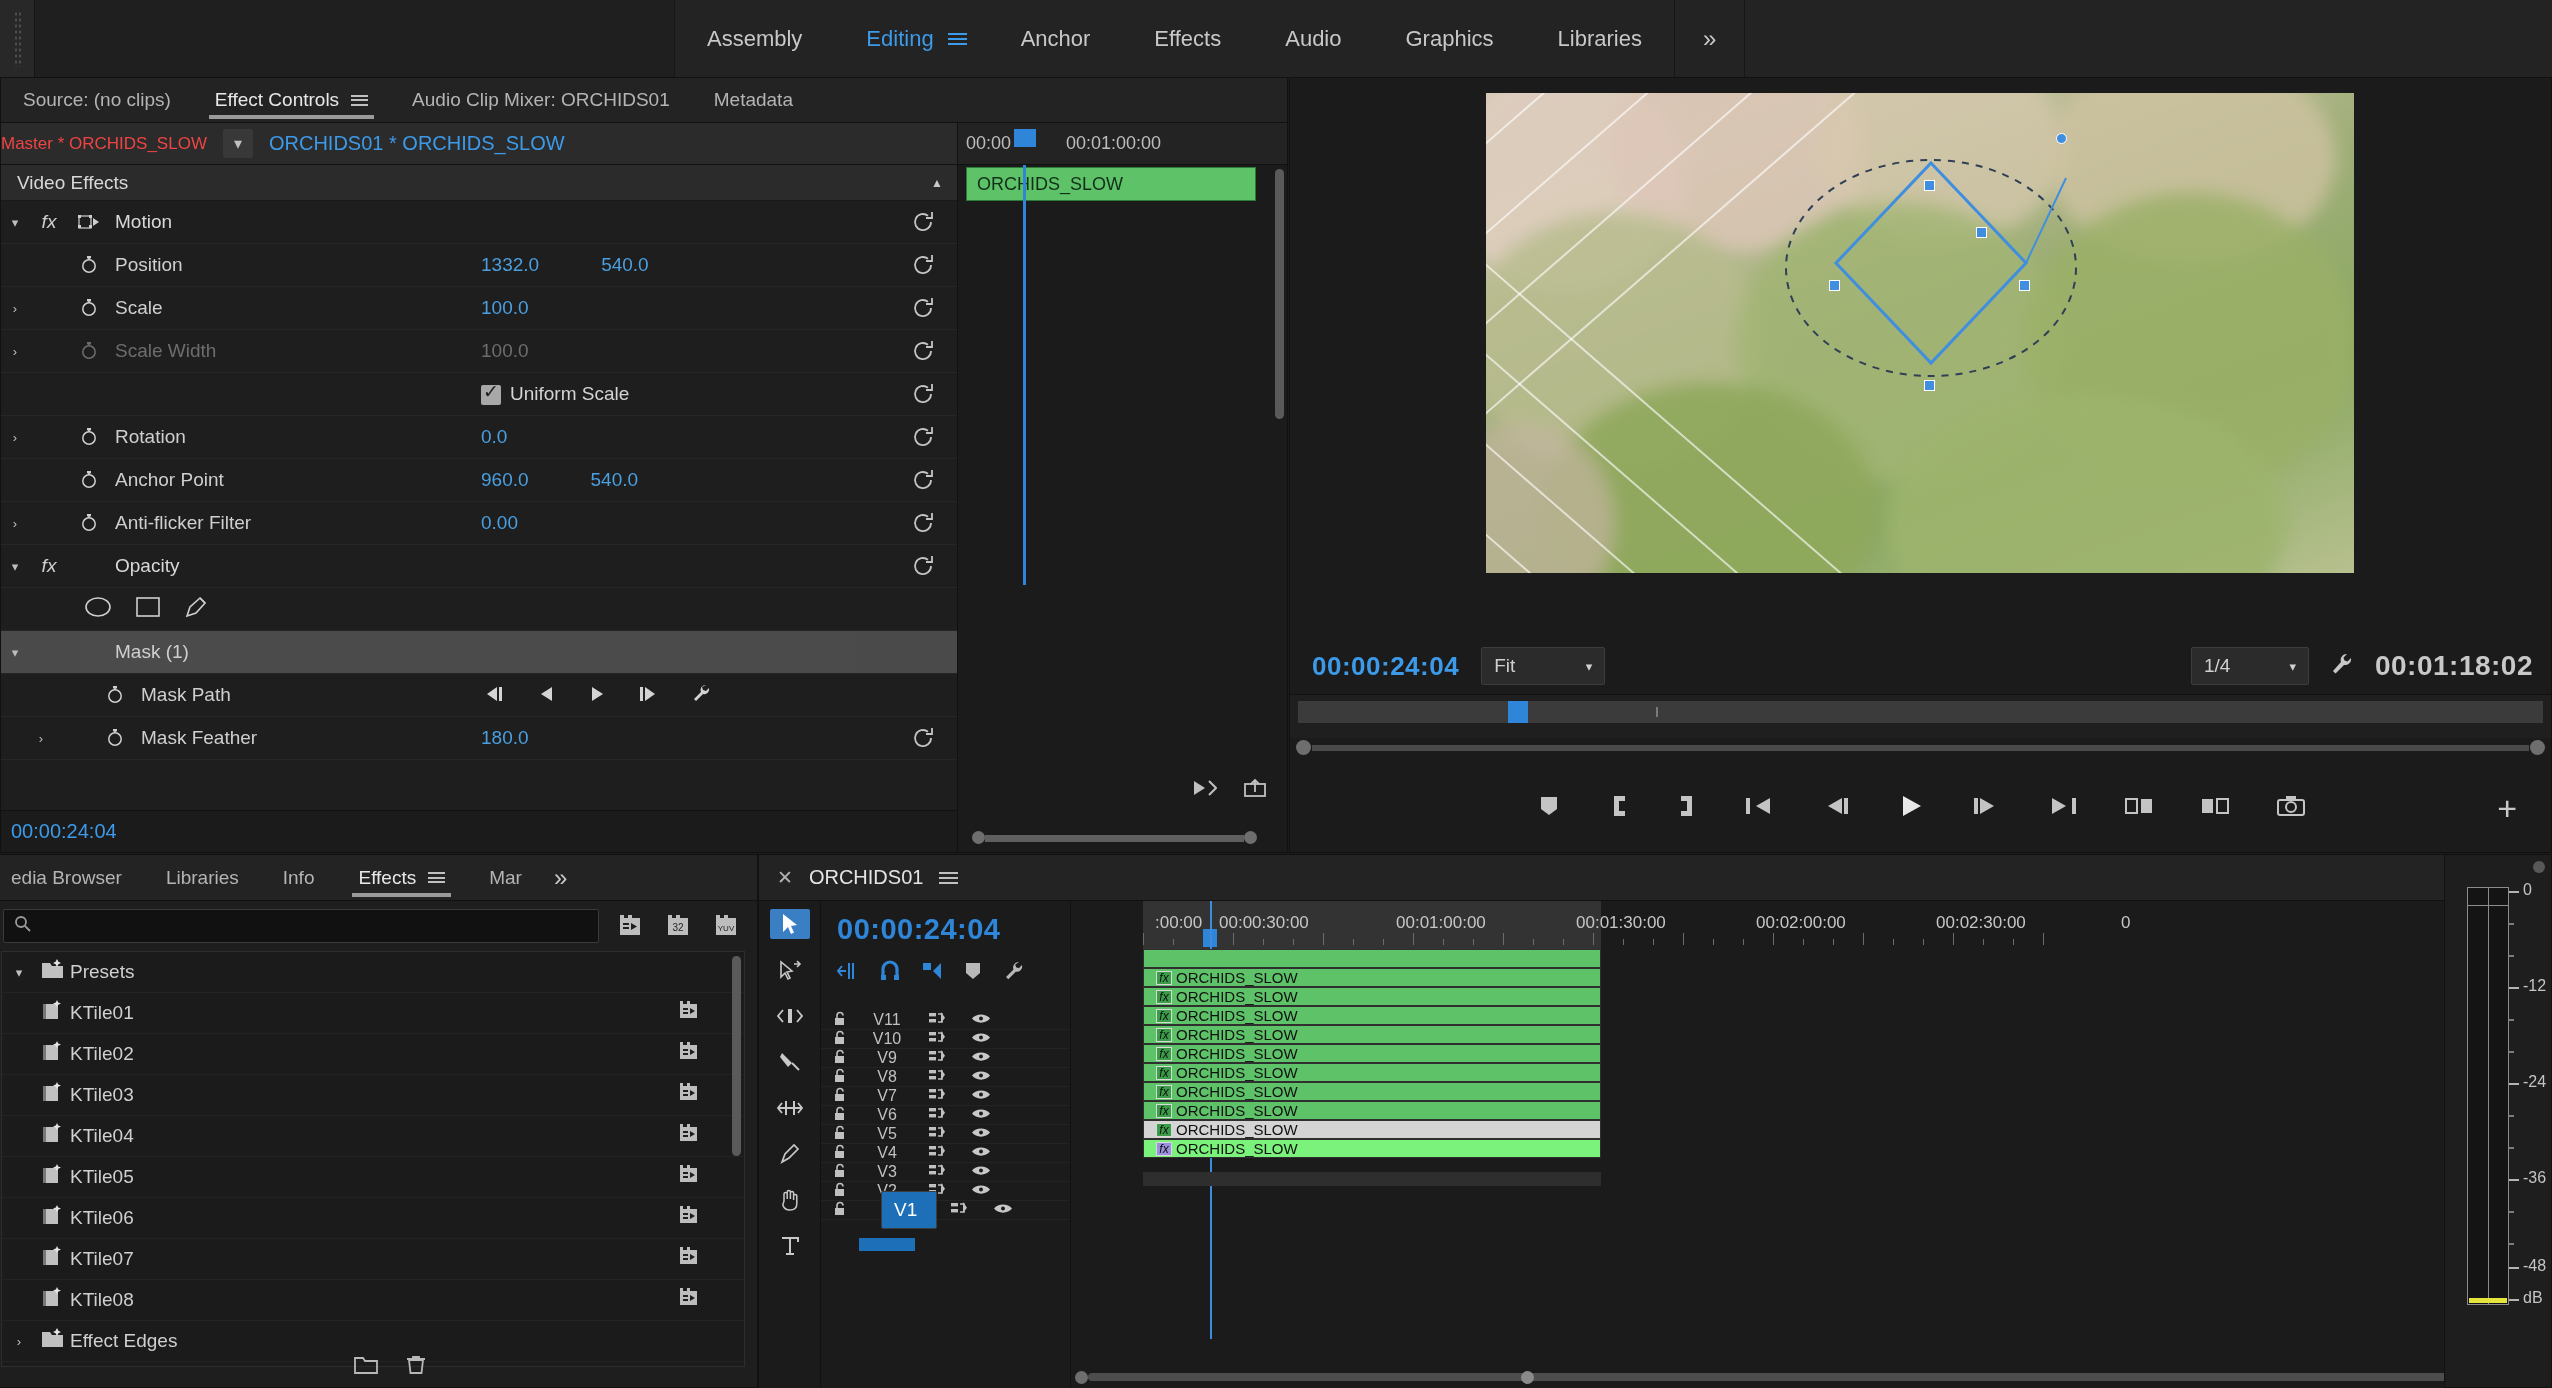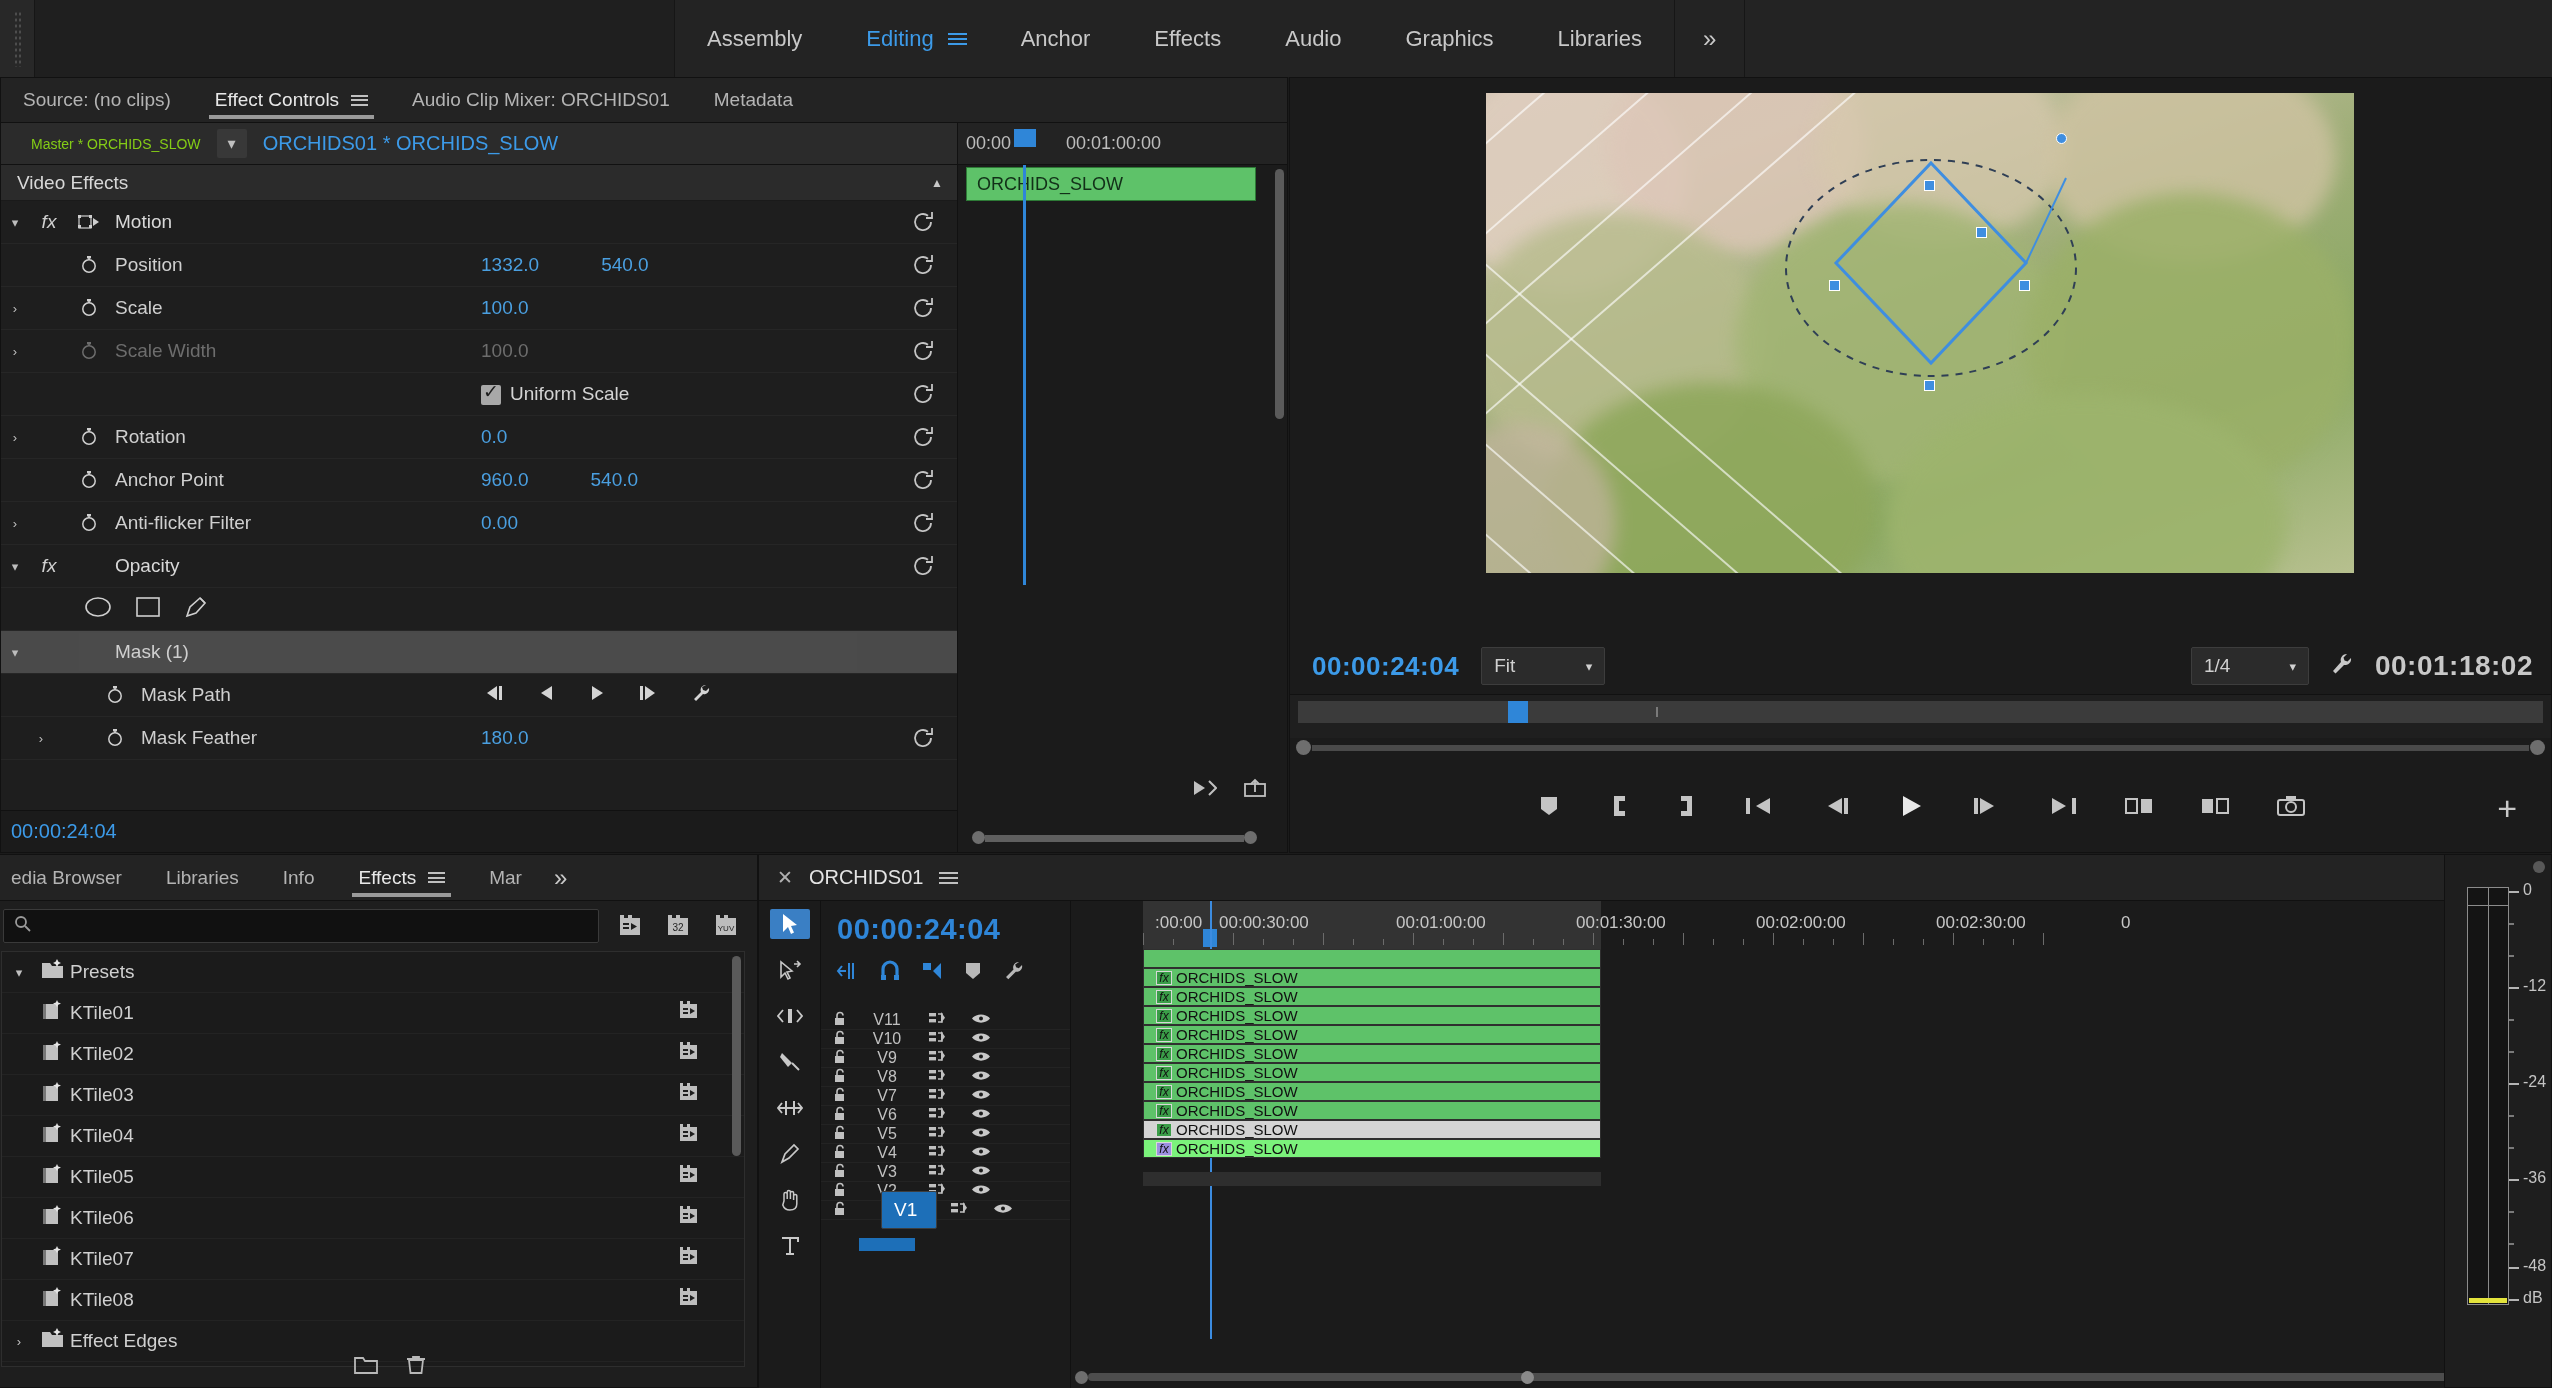--- a/index.html
+++ b/index.html
@@ -56,21 +56,21 @@
   .ptab .hamb i{ height:2px; margin:2.5px 0; }
 
   
   #effectControls{ left:0; top:77px; width:1288px; height:776px; background:#1e1e1e; }
   .ec-body{ position:relative; height:calc(100% - 45px); display:flex; }
   .ec-left{ width:957px; position:relative; border-right:1px solid #111; }
   .ec-right{ flex:1; position:relative; background:#1b1b1b; }
 
   .ec-seqbar{ height:42px; background:#2b2b2b; display:flex; align-items:center;
      border-bottom:1px solid #111; }
-  .ec-master{ padding-left:30px; font-size:14px; color:#84cc16; }
+  .ec-master{ padding-left:0; font-size:17px; color:#ef4444; }
   .ec-chev{ margin:0 16px; color:#c0c0c0; font-size:16px; background:#383838;
      padding:5px 11px; border-radius:2px; }
   .ec-clip{ font-size:20px; color:#3c9ae8; }
 
   .ec-section{ height:36px; background:#2b2b2b; display:flex; align-items:center;
      padding-left:16px; font-size:19px; color:#d8d8d8; border-bottom:1px solid #1a1a1a;}
   .ec-section .caret{ margin-left:auto; margin-right:14px; color:#c8c8c8; font-size:12px;}
 
   .rows{ position:relative; }
   .row{
@@ -83,21 +83,21 @@
   .tw.none{ color:transparent; }
   .fx{ width:40px; text-align:center; font-style:italic; font-size:19px; color:#d0d0d0; }
   .sw{ width:40px; display:flex; align-items:center; justify-content:center; }
   .lbl{ padding-left:6px; }
   .vals{ position:absolute; left:480px; display:flex; gap:62px;align-items:flex-end; }
   .val{ color:#4a9fe0; font-size:19px; }
   .reset{
     position:absolute; right:22px; width:24px; height:24px;
     color:#c4c4c4;
   }
-  .kf-area{ position:absolute; left:480px; display:flex; gap:30px; align-items:center; color:#d4d4d4; }
+  .kf-area{ position:absolute; left:480px; display:flex; gap:30px; align-items:flex-end; color:#d4d4d4; }
   .chk{ width:20px; height:20px; background:#a8a8a8; border-radius:2px; display:inline-block;
      position:relative; margin-right:9px; vertical-align:middle;}
   .chk:after{ content:"✓"; position:absolute; left:2px; top:-5px; font-size:19px; color:#1d1d1d;}
   .maskrow{ background:#4a4a4a; }
   .mask-hl{ position:absolute; left:78px; right:100px; top:2px; bottom:2px; background:#4b4b4b; }
   .shape-tools{ display:flex; gap:22px; padding-left:82px; align-items:center; }
 
   .ec-time-hdr{ height:42px; background:#232323; position:relative; border-bottom:1px solid #111;
      font-size:18px; color:#bdbdbd; }
   .ec-tc{ position:absolute; top:10px; }

